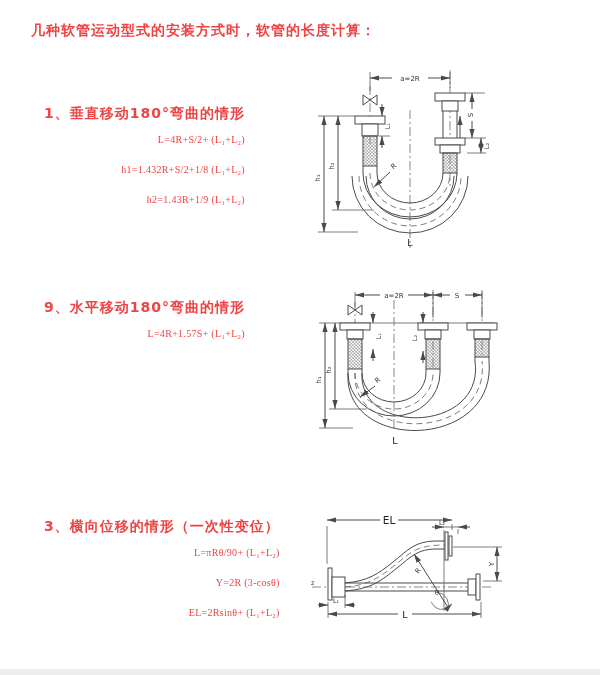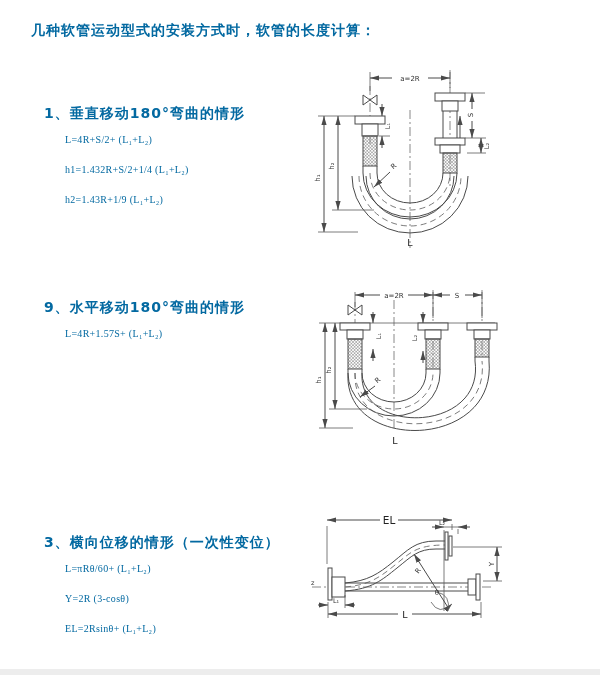--- a/index.html
+++ b/index.html
@@ -1,27 +1,27 @@
 <!DOCTYPE html>
 <html><head>
 <meta charset="utf-8">
 <style>
   html,body { margin:0; padding:0; background:#fff; }
   .page {
     position:relative; width:600px; height:675px; background:#ffffff;
-    font-family:"DejaVu Sans","Liberation Sans",sans-serif; color:#0369a1;
+    font-family:"DejaVu Sans","Liberation Sans",sans-serif; color:#ef4444;
     overflow:hidden;
   }
   .page-edge { position:absolute; left:0; bottom:0; width:600px; height:6px; background:#ededed; }
   .title {
     position:absolute; left:31px; top:22px;
     font-size:14px; font-weight:bold; letter-spacing:1px; white-space:nowrap;
   }
-  .section { position:absolute; left:44px; }
-  .s1 { top:105px; } .s2 { top:299px; } .s3 { top:518px;margin-top:16px; }
+  .section { position:absolute; left:44px;text-align:right; }
+  .s1 { top:105px; } .s2 { top:299px; } .s3 { top:518px; }
   .heading { font-size:14px; font-weight:bold; letter-spacing:1px; white-space:nowrap; }
   .formulas { margin-top:11px; padding-left:21px; }
   .formulas .formula { height:30px; font-size:10px; letter-spacing:0.3px; white-space:nowrap;font-family:Liberation Serif, serif; }
   svg.diagram { position:absolute; overflow:visible; }
   .d1 { left:300px; top:58px; }
   .d2 { left:305px; top:278px; }
   .d3 { left:298px; top:500px; }
   .ln   { stroke:#4a4a4a; stroke-width:1; fill:none; }
   .thin { stroke:#5a5a5a; stroke-width:0.8; fill:none; }
   .axis { stroke:#6a6a6a; stroke-width:0.8; fill:none; stroke-dasharray:9 3 2 3; }
@@ -48,36 +48,36 @@
       </pattern>
     </defs>
   </svg>
 
   <div class="title">几种软管运动型式的安装方式时，软管的长度计算：</div>
 
   <div class="section s1">
     <div class="heading">1、垂直移动180°弯曲的情形</div>
     <div class="formulas">
       <div class="formula">L=4R+S/2+ (L₁+L₂)</div>
-      <div class="formula">h1=1.432R+S/2+1/4 (L₁+L₂)</div>
+      <div class="formula">h1=1.432R+S/2+1/8 (L₁+L₂)</div>
       <div class="formula">h2=1.43R+1/9 (L₁+L₂)</div>
     </div>
   </div>
 
   <div class="section s2">
     <div class="heading">9、水平移动180°弯曲的情形</div>
     <div class="formulas">
       <div class="formula">L=4R+1.57S+ (L₁+L₂)</div>
     </div>
   </div>
 
   <div class="section s3">
     <div class="heading">3、横向位移的情形（一次性变位）</div>
     <div class="formulas">
-      <div class="formula">L=πRθ/60+ (L₁+L₂)</div>
+      <div class="formula">L=πRθ/90+ (L₁+L₂)</div>
       <div class="formula">Y=2R (3-cosθ)</div>
       <div class="formula">EL=2Rsinθ+ (L₁+L₂)</div>
     </div>
   </div>
 
   <svg class="diagram d1" width="300" height="205" viewBox="0 0 300 205">
     <g>
       <line class="axis" x1="70" y1="28" x2="70" y2="86"></line>
       <line class="axis" x1="110" y1="52" x2="110" y2="190"></line>
       <line class="axis" x1="150" y1="12" x2="150" y2="130"></line>

